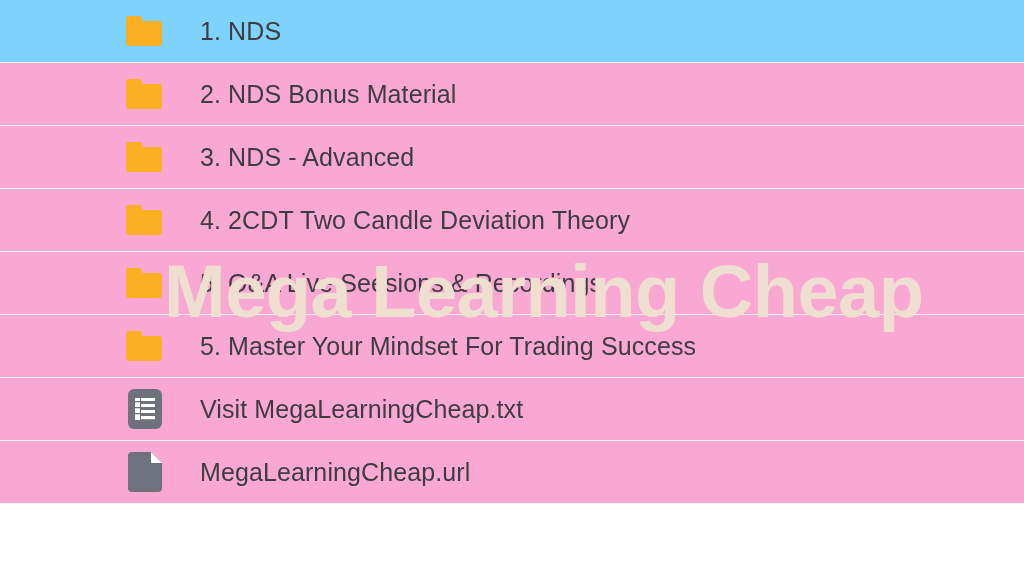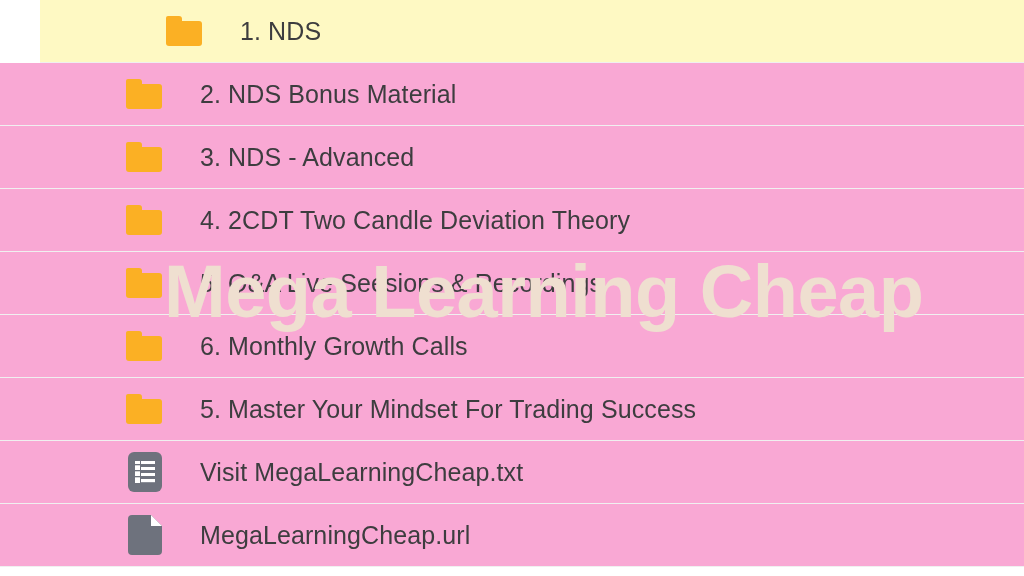--- a/index.html
+++ b/index.html
@@ -54,22 +54,21 @@
   .file-row {
     position: relative;
     display: flex;
     align-items: center;
     height: 63px;
     box-sizing: border-box;
     border-bottom: 1px solid #f0f0f0;
     background: #f9a8d4;
   }
   .file-row.selected {
-    background: #fef9c3;
-    margin-left: 40px;
+    background: #7dd3fc;
   }
 
   .icon-cell {
     width: 200px;
     min-width: 200px;
     display: flex;
     align-items: center;
     justify-content: flex-end;
     padding-right: 38px;
     box-sizing: border-box;
@@ -175,29 +174,20 @@
         <div class="name-cell">4. 2CDT Two Candle Deviation Theory</div>
       </div>
       <div class="file-row">
         <div class="icon-cell">
           <span class="icon-folder">
             <span class="tab"></span>
             <span class="body"></span>
           </span>
         </div>
         <div class="name-cell">5. Q&amp;A Live Seesions &amp; Recordings</div>
-      </div>
-      <div class="file-row">
-        <div class="icon-cell">
-          <span class="icon-folder">
-            <span class="tab"></span>
-            <span class="body"></span>
-          </span>
-        </div>
-        <div class="name-cell">6. Monthly Growth Calls</div>
       </div>
       <div class="file-row">
         <div class="icon-cell">
           <span class="icon-folder">
             <span class="tab"></span>
             <span class="body"></span>
           </span>
         </div>
         <div class="name-cell">5. Master Your Mindset For Trading Success</div>
       </div>

